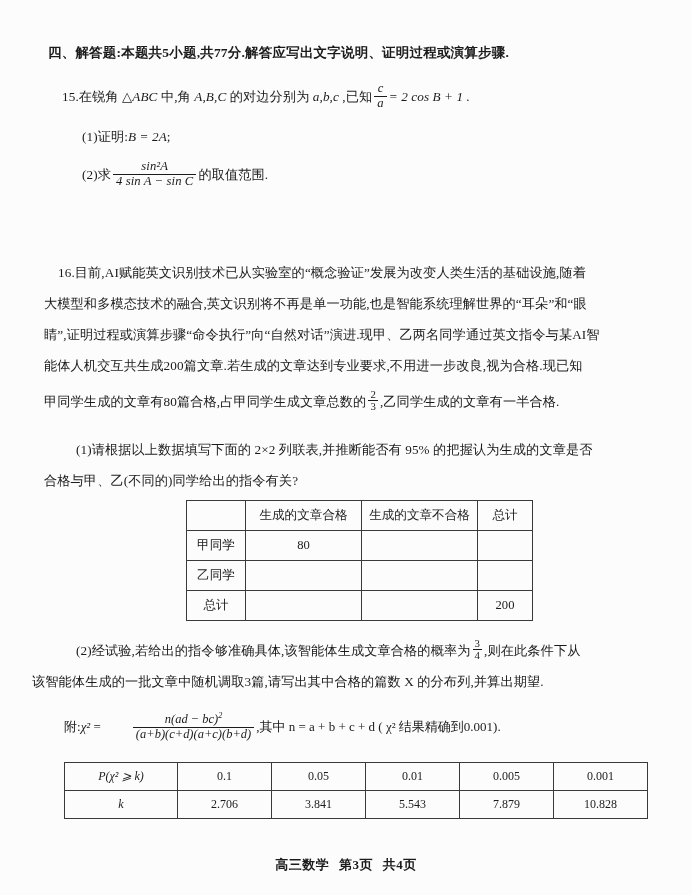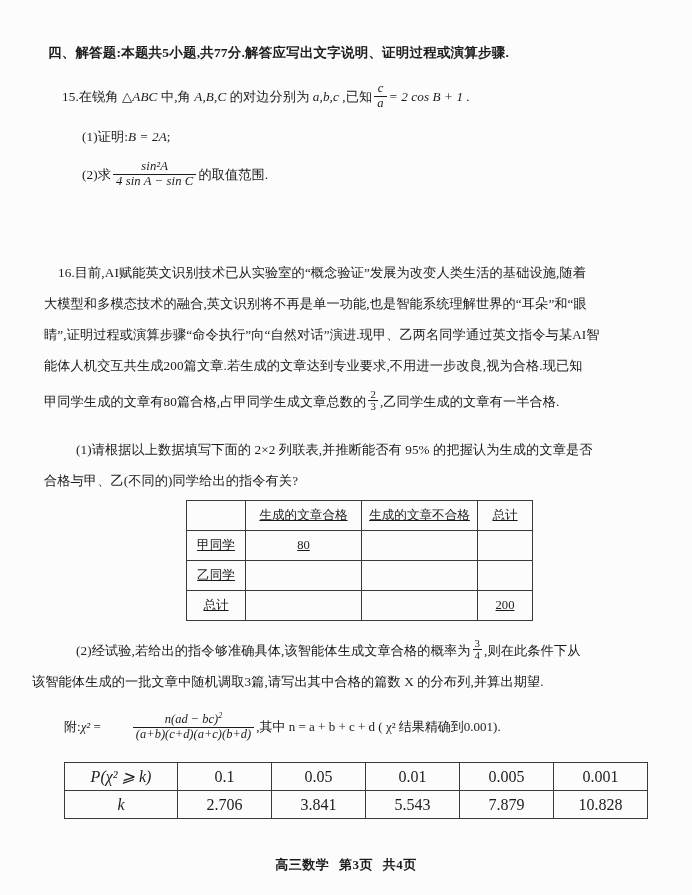--- a/index.html
+++ b/index.html
@@ -93,42 +93,41 @@
     padding: 0 2px;
   }
 
   
   .cont-table {
     position: absolute;
     left: 186px;
     top: 500px;
     border-collapse: collapse;
     font-size: 12.6px;
-    text-decoration: underline;
   }
   .cont-table td, .cont-table th {
     border: 1px solid #3a3a3a;
     height: 27px;
     text-align: center;
     vertical-align: middle;
     font-weight: normal;
     font-family: "Liberation Serif", "DejaVu Serif", serif;
   }
   .cont-table .c-label { width: 56px; }
   .cont-table .c-ok    { width: 113px; }
   .cont-table .c-bad   { width: 113px; }
   .cont-table .c-tot   { width: 52px; }
 
   
   .crit-table {
     position: absolute;
     left: 64px;
     top: 762px;
     border-collapse: collapse;
-    font-size: 16px;
+    font-size: 12px;
   }
   .crit-table td {
     border: 1px solid #3a3a3a;
     height: 25px;
     text-align: center;
     vertical-align: middle;
     font-family: "Liberation Serif", "DejaVu Serif", serif;
   }
   .crit-table .hcell { width: 110px; }
   .crit-table .vcell { width: 91px; }

